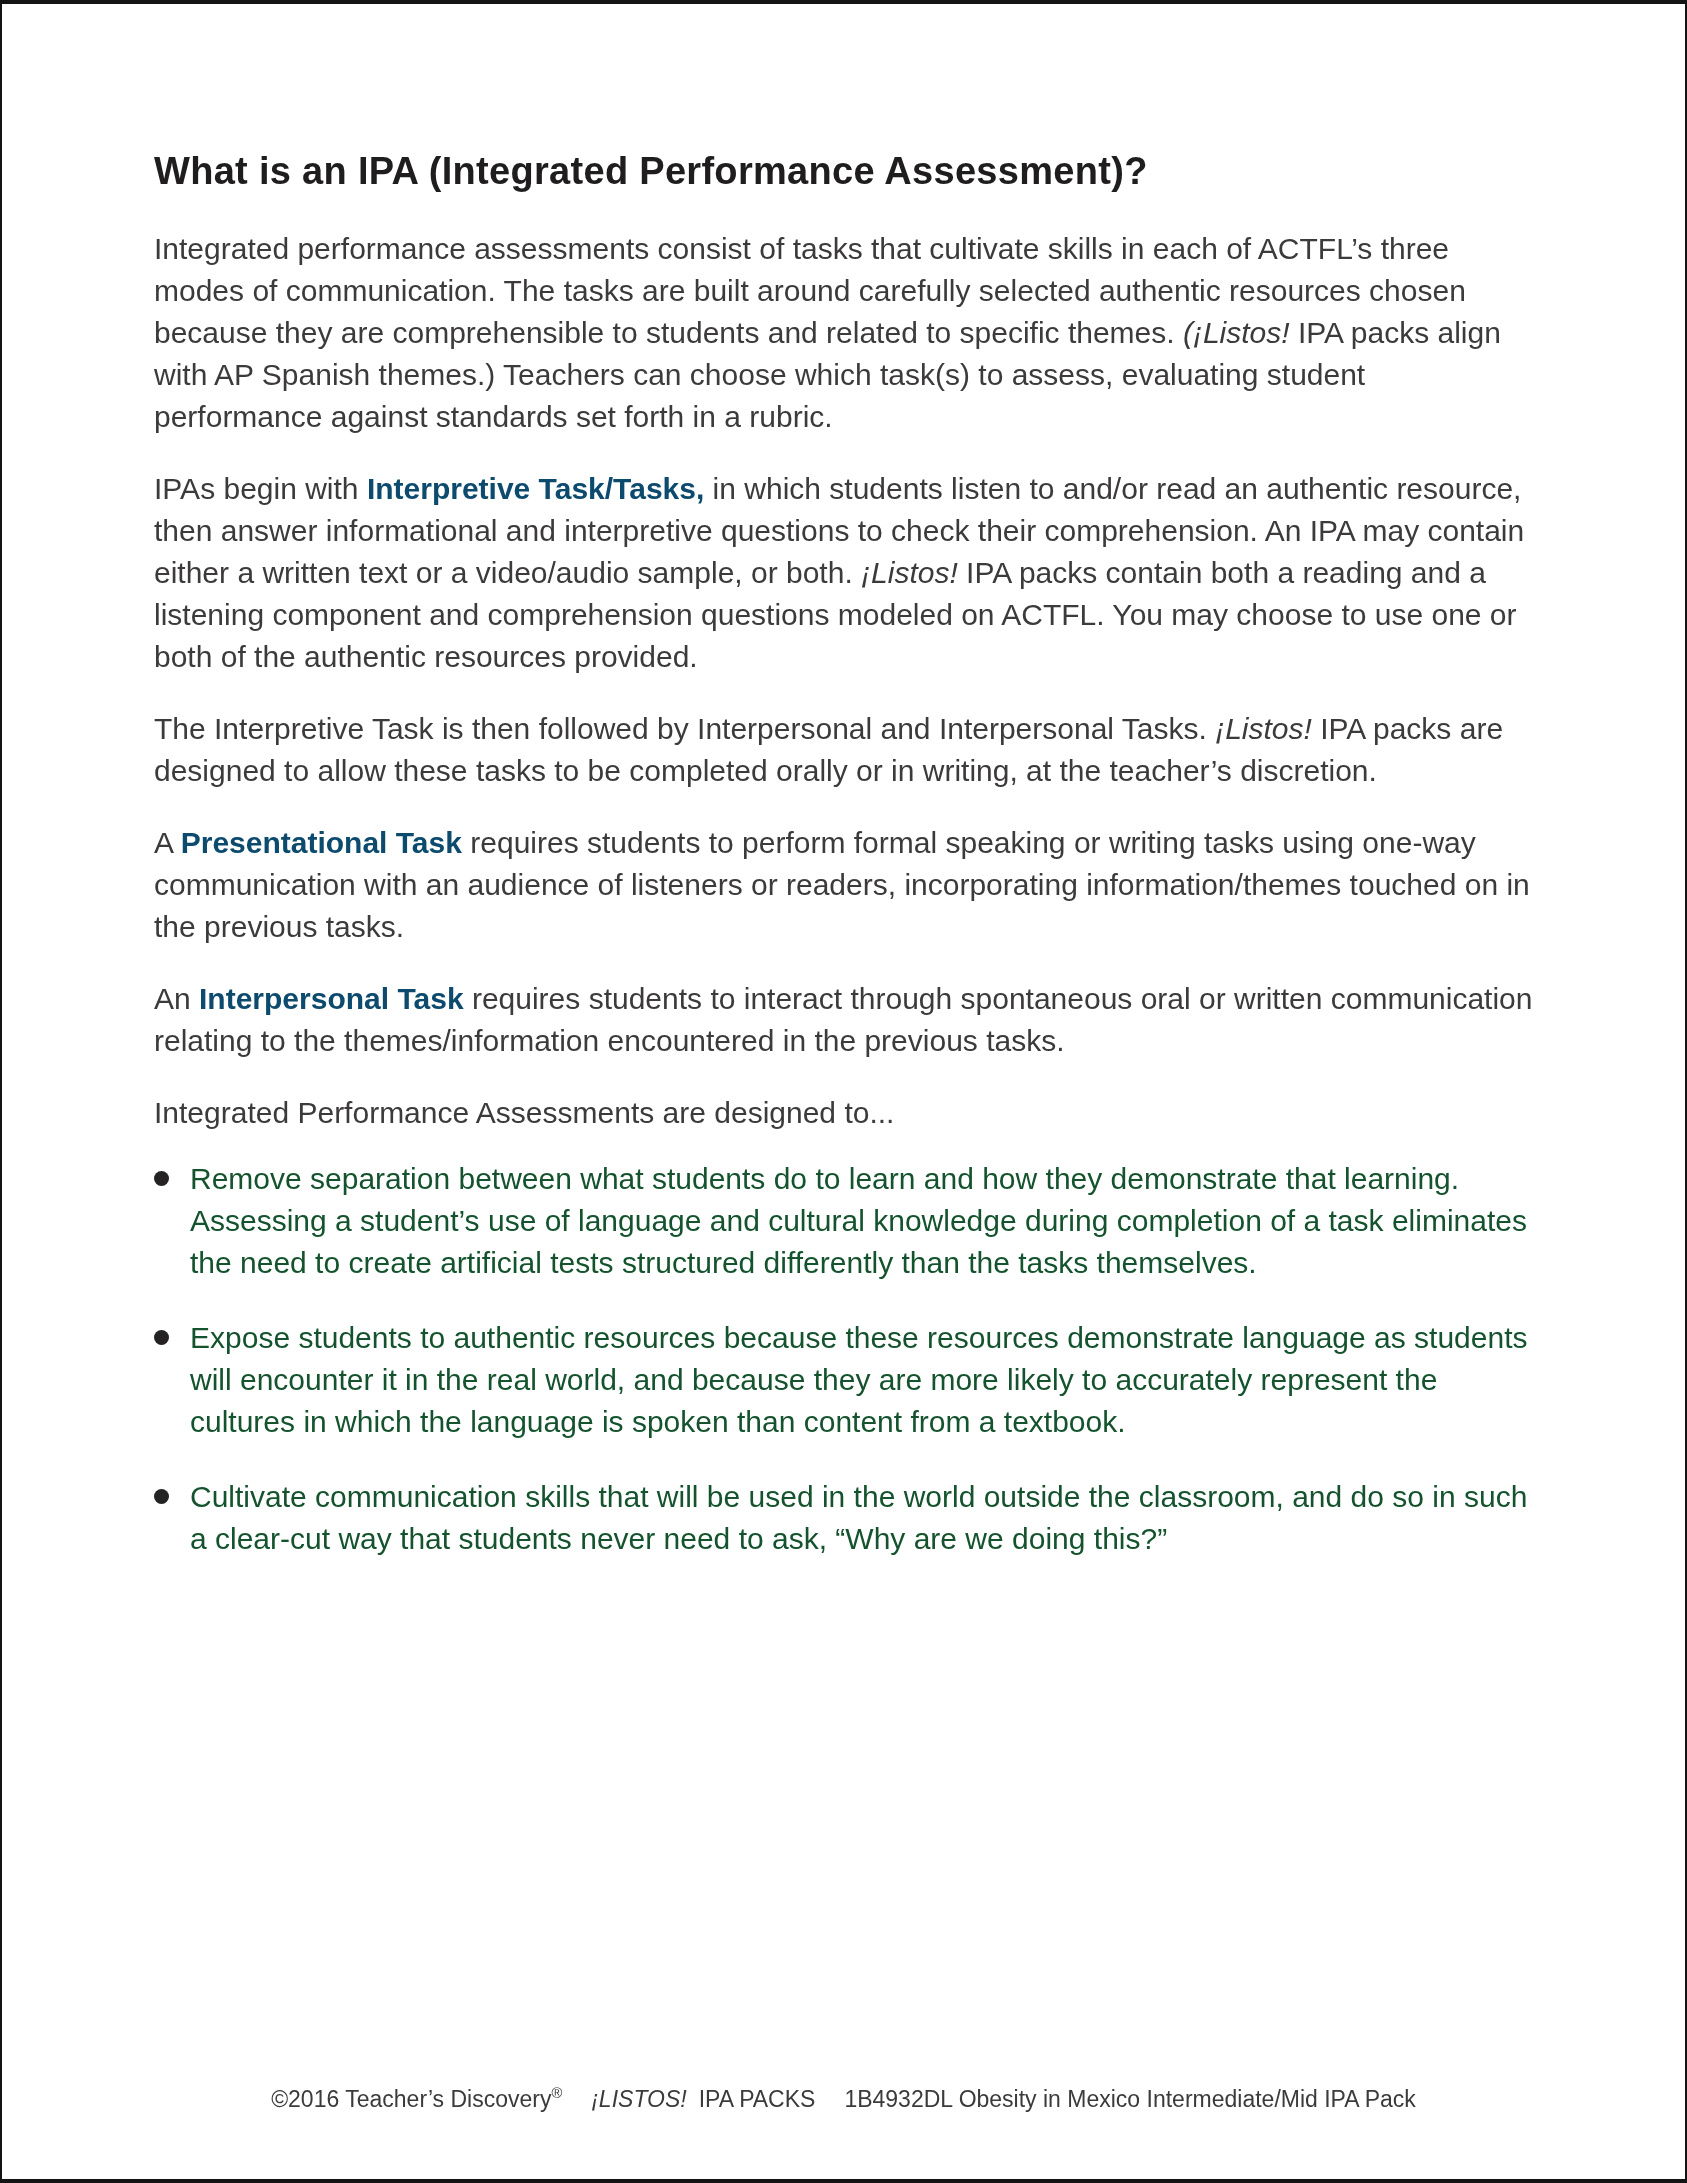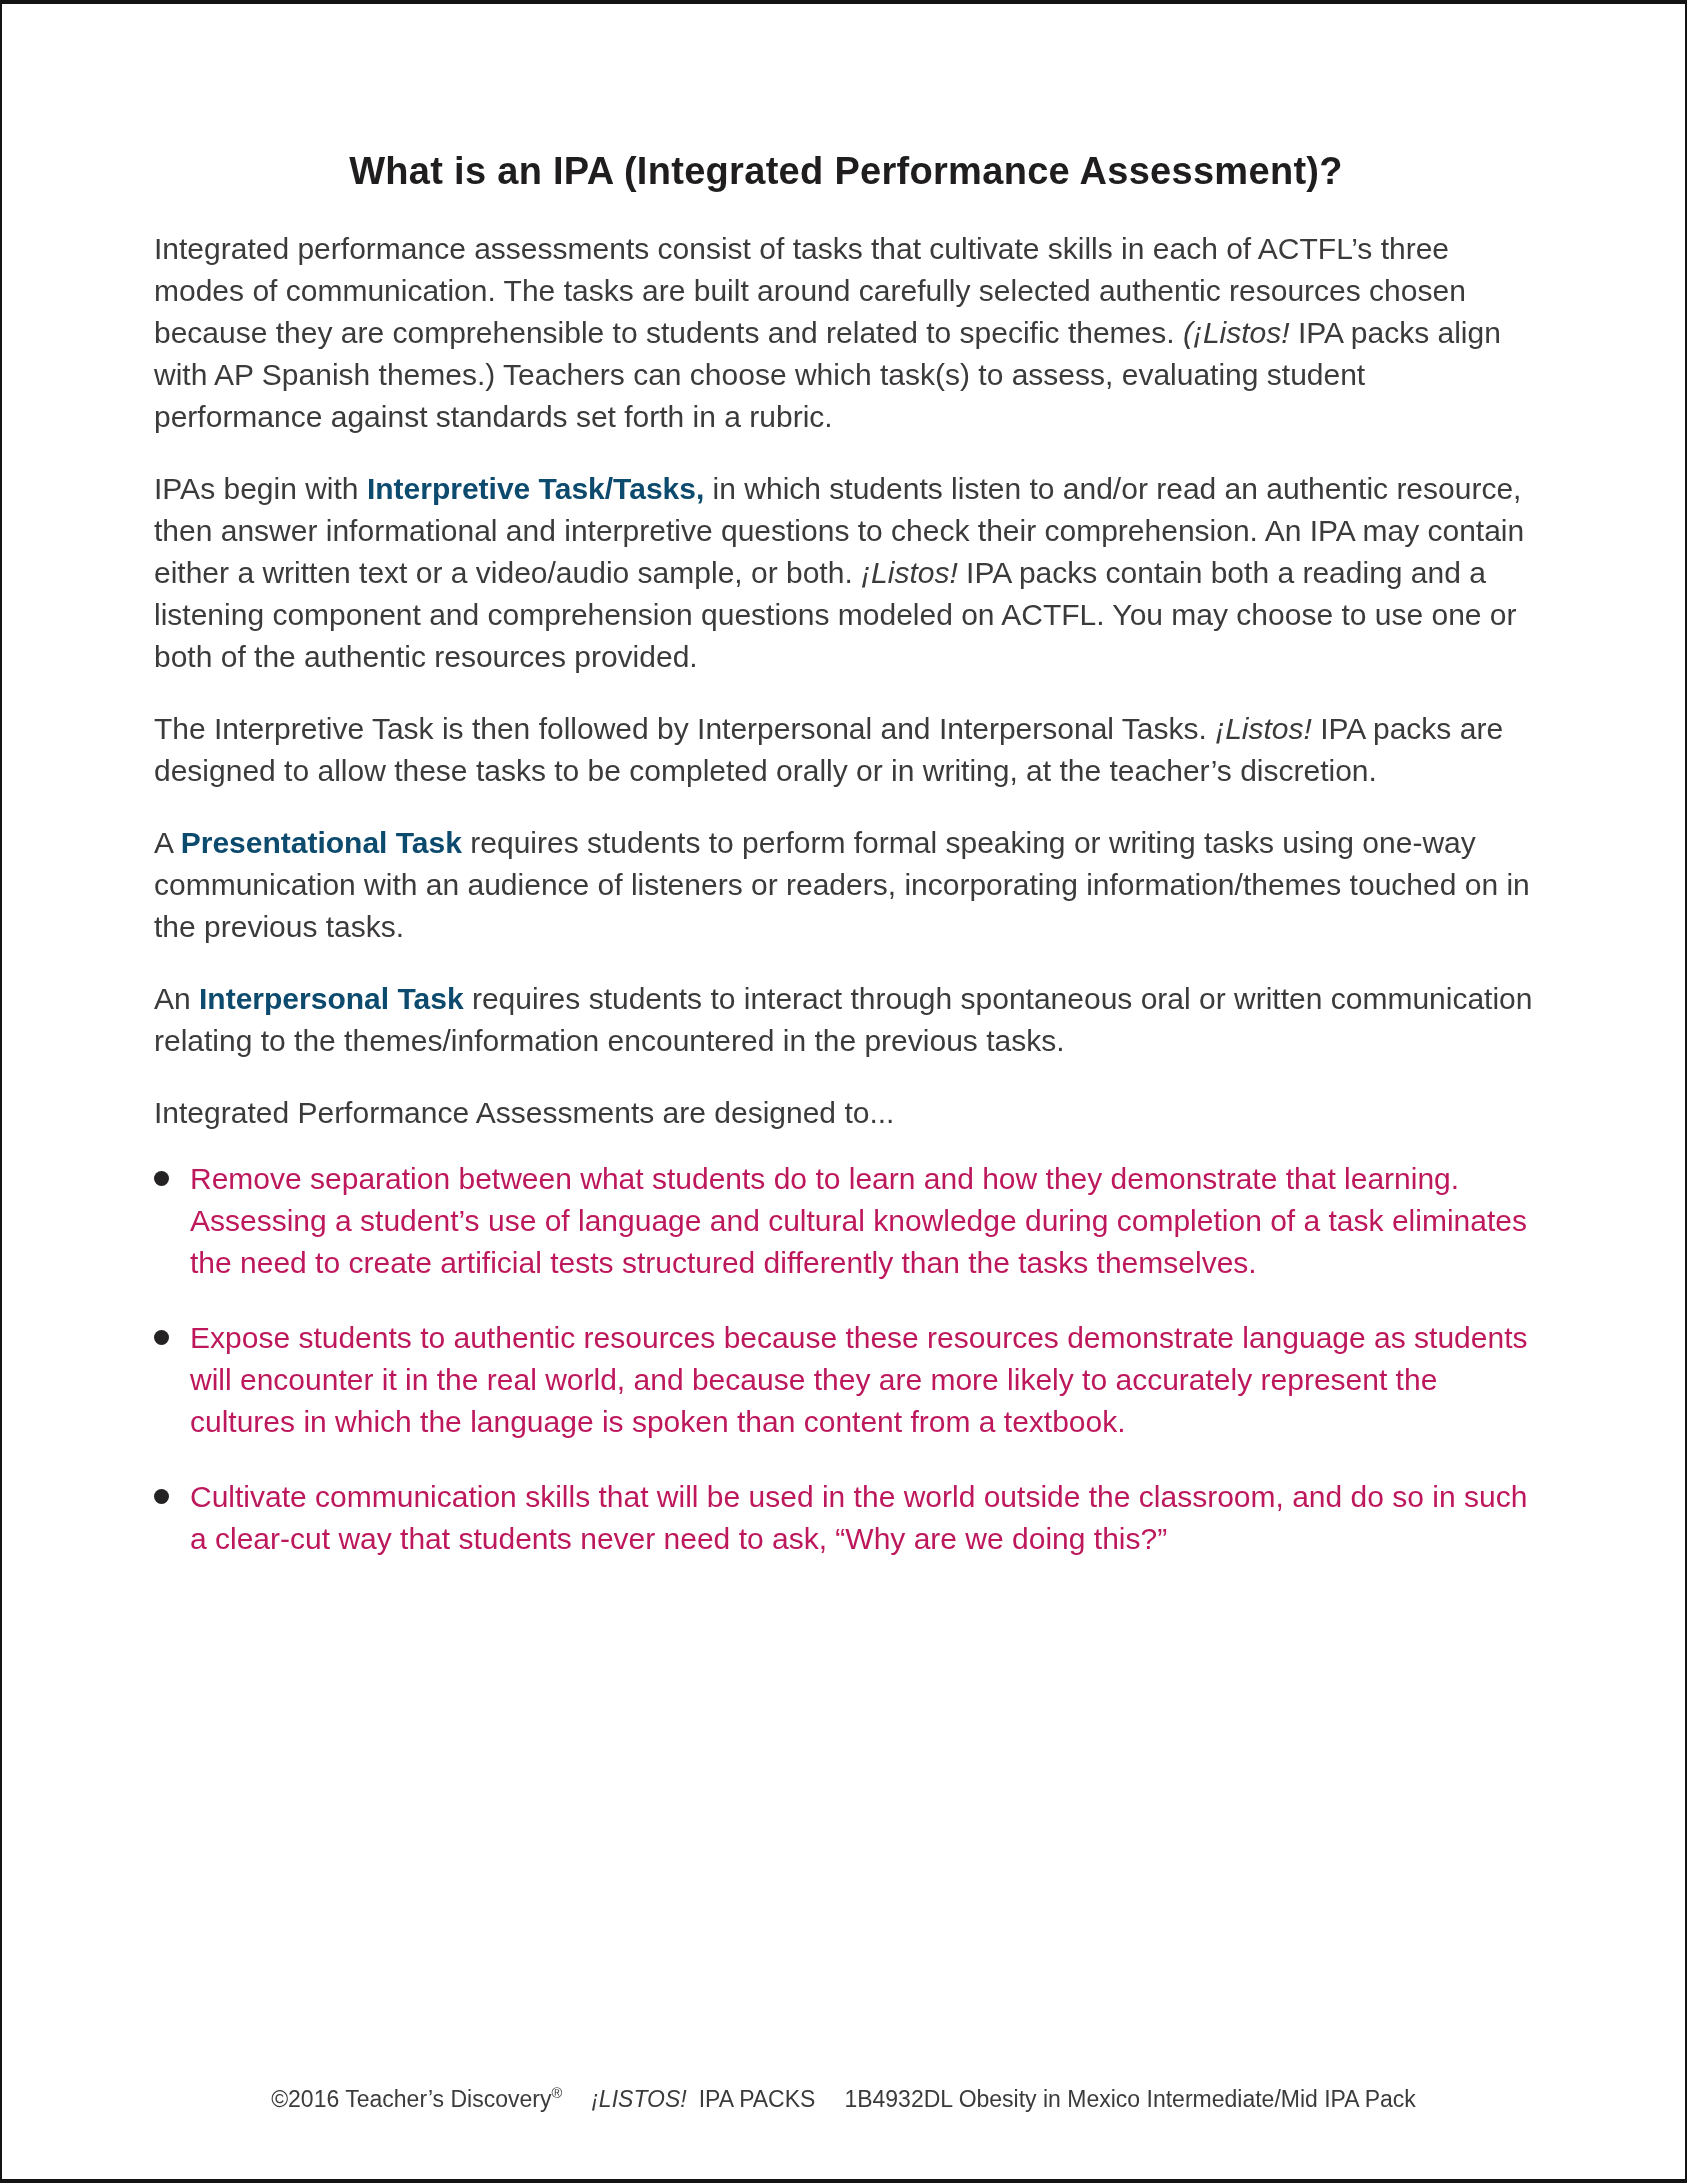--- a/index.html
+++ b/index.html
@@ -26,21 +26,20 @@
     top: 144px;
     width: 1384px;
   }
   .section-heading {
     margin: 0 0 34px 0;
     font-size: 38px;
     line-height: 46px;
     font-weight: 700;
     letter-spacing: 0.3px;
     color: #1f1d1e;
-    text-align: center;
   }
   .section-heading.second {
     margin-top: 94px;
     margin-bottom: 37px;
   }
   .body-text {
     margin: 0 0 30px 0;
     font-size: 30px;
     line-height: 42px;
     font-weight: 300;
@@ -61,21 +60,21 @@
     margin: 0;
     padding: 0;
   }
   .bullet-item {
     position: relative;
     padding-left: 36px;
     margin: 0 0 33px 0;
     font-size: 30px;
     line-height: 42px;
     font-weight: 300;
-    color: #be185d;
+    color: #14532d;
   }
   .bullet-item .bullet-dot {
     position: absolute;
     left: 0;
     top: 13.2px;
     width: 15px;
     height: 15px;
     border-radius: 50%;
     background: #242223;
   }

